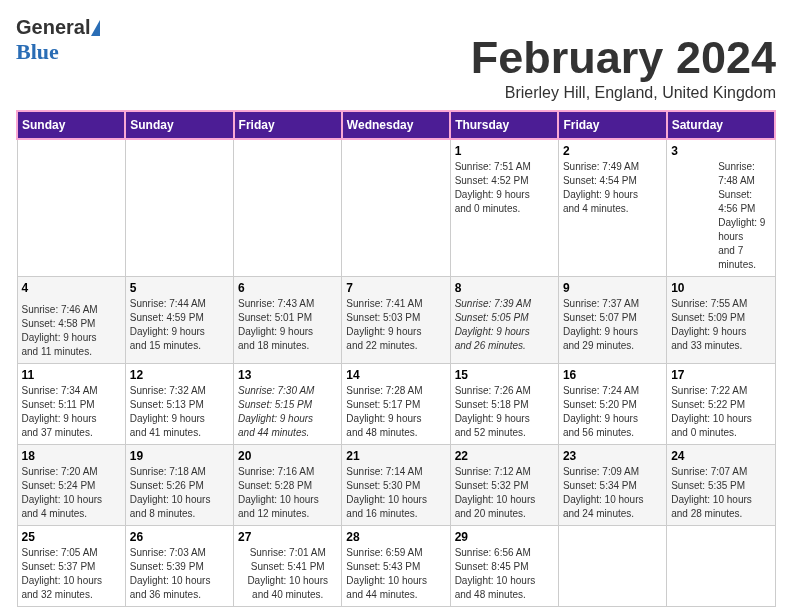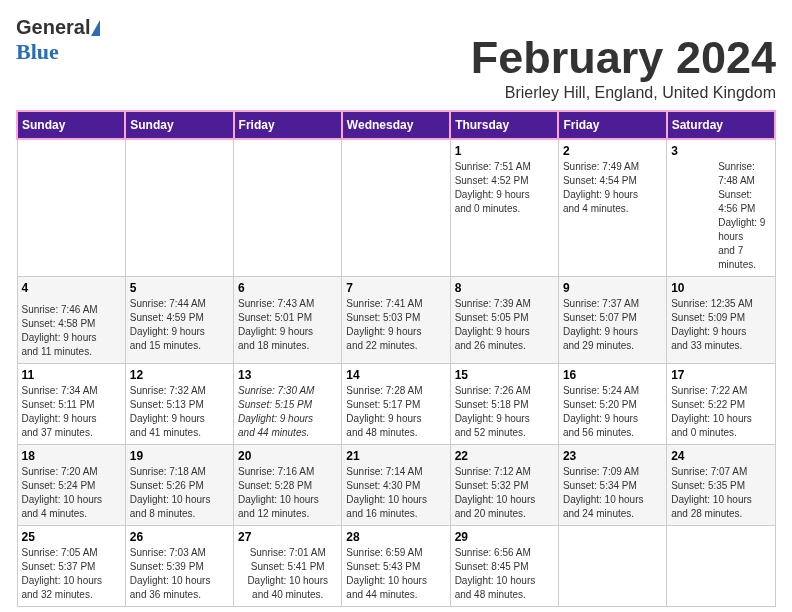--- a/index.html
+++ b/index.html
@@ -169,35 +169,35 @@
         </td>
         <td>
           <span class="day-number">7</span>
           <div class="day-info" style="white-space: pre-line;">Sunrise: 7:41 AM
 Sunset: 5:03 PM
 Daylight: 9 hours
 and 22 minutes.</div>
         </td>
         <td>
           <span class="day-number">8</span>
-          <div class="day-info" style="white-space: pre-line;">Sunrise: 7:39 AM
+          <div class="day-info" style="white-space: pre-line; font-style: italic;">Sunrise: 7:39 AM
 Sunset: 5:05 PM
 Daylight: 9 hours
 and 26 minutes.</div>
         </td>
         <td>
           <span class="day-number">9</span>
           <div class="day-info" style="white-space: pre-line;">Sunrise: 7:37 AM
 Sunset: 5:07 PM
 Daylight: 9 hours
 and 29 minutes.</div>
         </td>
         <td>
           <span class="day-number">10</span>
-          <div class="day-info" style="white-space: pre-line;">Sunrise: 12:35 AM
+          <div class="day-info" style="white-space: pre-line;">Sunrise: 7:55 AM
 Sunset: 5:09 PM
 Daylight: 9 hours
 and 33 minutes.</div>
         </td>
       </tr>
       <tr>
         <td>
           <span class="day-number">11</span>
           <div class="day-info" style="white-space: pre-line;">Sunrise: 7:34 AM
 Sunset: 5:11 PM
@@ -227,21 +227,21 @@
         </td>
         <td>
           <span class="day-number">15</span>
           <div class="day-info" style="white-space: pre-line;">Sunrise: 7:26 AM
 Sunset: 5:18 PM
 Daylight: 9 hours
 and 52 minutes.</div>
         </td>
         <td>
           <span class="day-number">16</span>
-          <div class="day-info" style="white-space: pre-line;">Sunrise: 5:24 AM
+          <div class="day-info" style="white-space: pre-line;">Sunrise: 7:24 AM
 Sunset: 5:20 PM
 Daylight: 9 hours
 and 56 minutes.</div>
         </td>
         <td>
           <span class="day-number">17</span>
           <div class="day-info" style="white-space: pre-line;">Sunrise: 7:22 AM
 Sunset: 5:22 PM
 Daylight: 10 hours
 and 0 minutes.</div>
@@ -265,21 +265,21 @@
         <td>
           <span class="day-number">20</span>
           <div class="day-info" style="white-space: pre-line;">Sunrise: 7:16 AM
 Sunset: 5:28 PM
 Daylight: 10 hours
 and 12 minutes.</div>
         </td>
         <td>
           <span class="day-number">21</span>
           <div class="day-info" style="white-space: pre-line;">Sunrise: 7:14 AM
-Sunset: 4:30 PM
+Sunset: 5:30 PM
 Daylight: 10 hours
 and 16 minutes.</div>
         </td>
         <td>
           <span class="day-number">22</span>
           <div class="day-info" style="white-space: pre-line;">Sunrise: 7:12 AM
 Sunset: 5:32 PM
 Daylight: 10 hours
 and 20 minutes.</div>
         </td>

